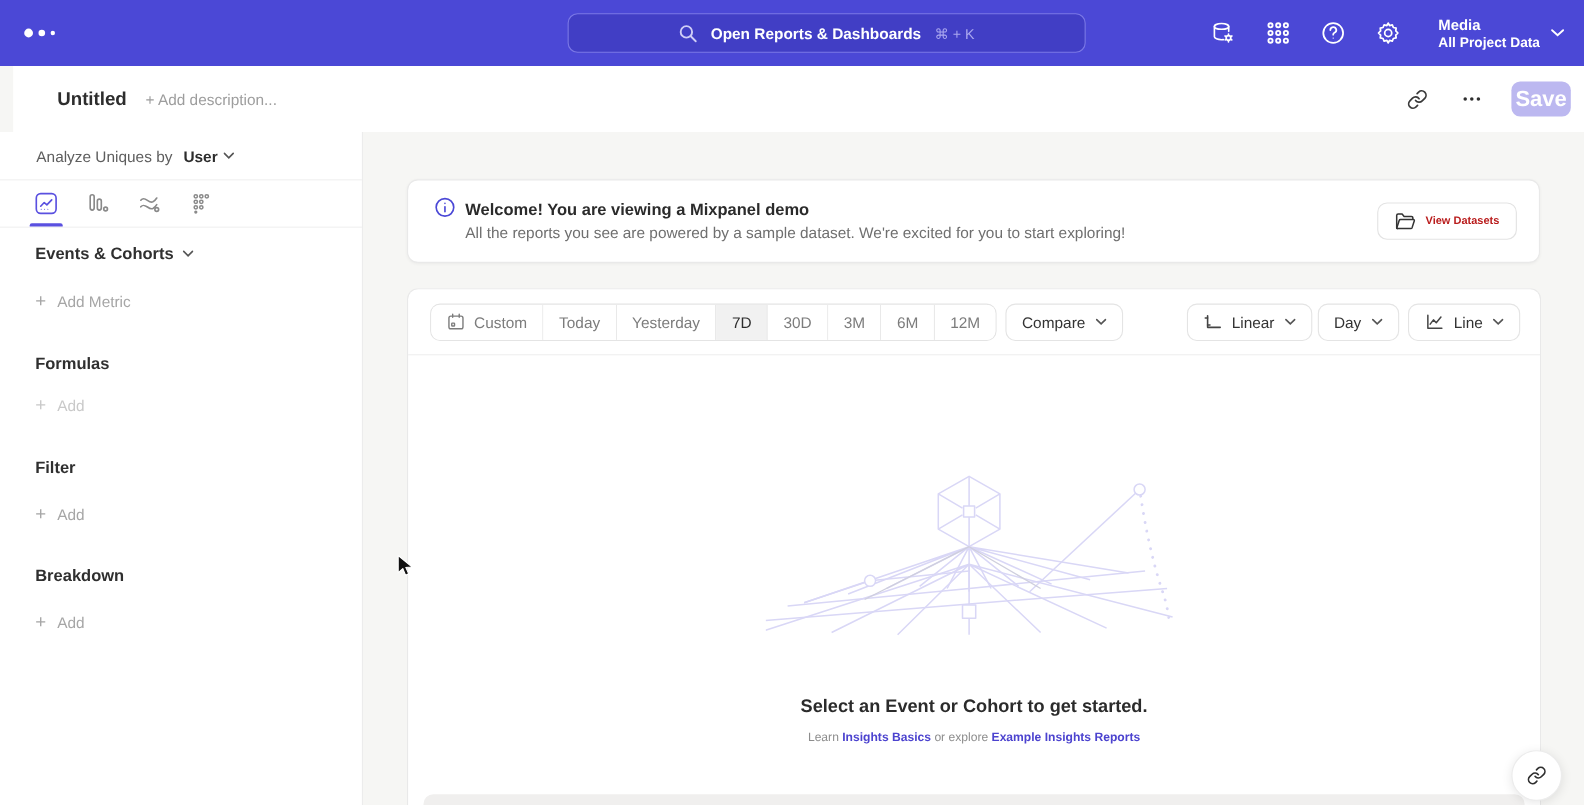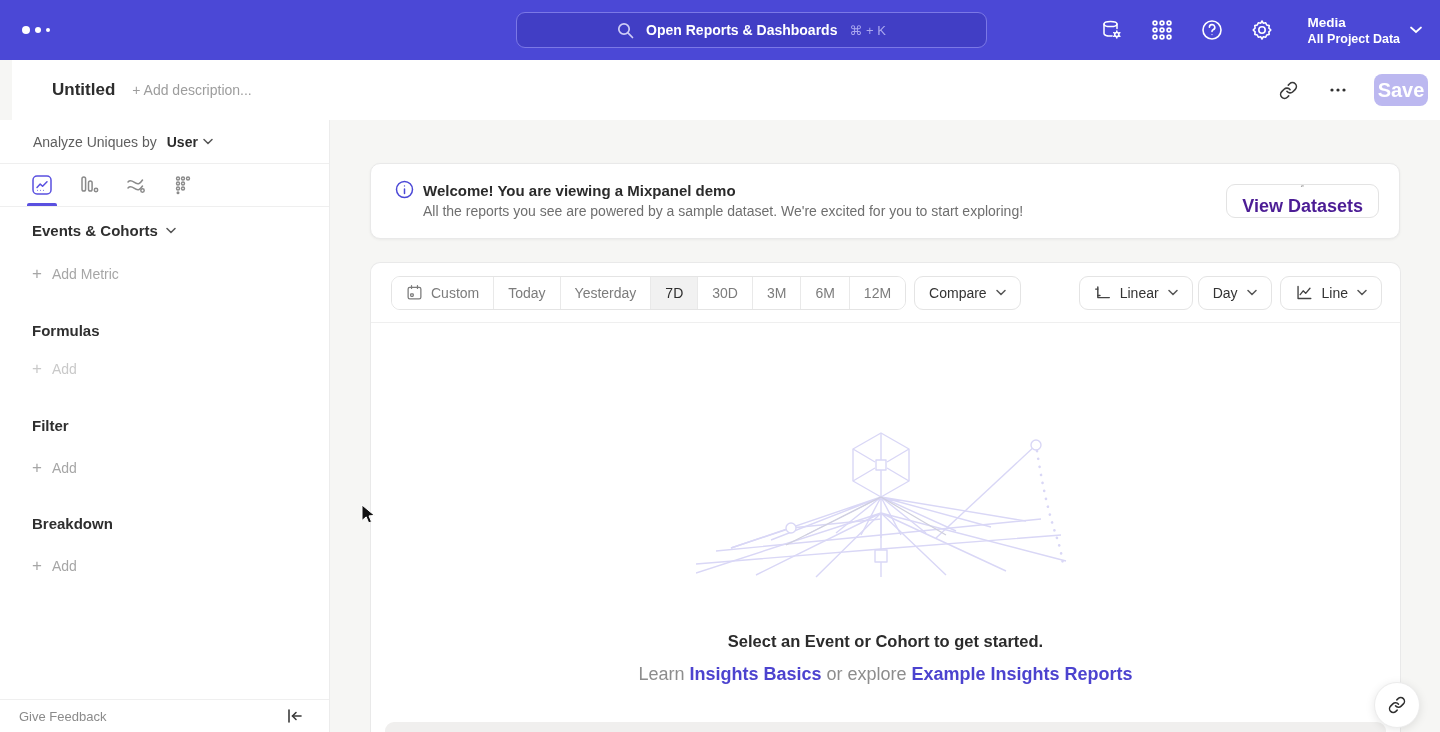--- a/index.html
+++ b/index.html
@@ -53,35 +53,35 @@
   .feedback { font-size:13px; color:#8b8b8b; cursor:pointer; }
   .collapse { cursor:pointer; color:#3a3a3a; display:flex; align-items:center; }
 
   
   .main { position:absolute; left:331px; top:120px; width:1109px; height:612px; }
   .banner { position:absolute; left:39px; top:43px; width:1030px; height:76px; background:#fff; border:1px solid #e9e9e9; border-radius:10px; box-shadow:0 1px 3px rgba(0,0,0,.05); display:flex; align-items:center; padding:0 20px 0 24px; }
   .banner-info { margin-top:-20px; color:#4b48d6; }
   .banner-text { margin-left:9px; }
   .banner-title { font-size:15px; font-weight:700; color:#2b2b2b; line-height:21px; }
   .banner-sub { font-size:14px; color:#6f6f6f; line-height:21px; }
-  .banner-action { margin-left:auto; height:34px; background:#fff; border:1px solid #e3e3e3; border-radius:9px; display:flex; align-items:center; gap:9px; padding:0 15px; font-size:18px; font-weight:600; color:#4c1d95; cursor:pointer; font-family:inherit;flex-direction:column; }
+  .banner-action { margin-left:auto; height:34px; background:#fff; border:1px solid #e3e3e3; border-radius:9px; display:flex; align-items:center; gap:9px; padding:0 15px; font-size:10px; font-weight:600; color:#b91c1c; cursor:pointer; font-family:inherit; }
 
   .card { position:absolute; left:39px; top:142px; width:1031px; height:470px; background:#fff; border:1px solid #e9e9e9; border-bottom:none; border-radius:10px 10px 0 0; }
   .toolbar { height:60px; display:flex; align-items:center; padding:0 18px 0 20px; border-bottom:1px solid #efefef; }
   .seg { display:flex; align-items:stretch; height:34px; border:1px solid #e4e4e4; border-radius:9px; overflow:hidden; }
   .seg-item { display:flex; align-items:center; gap:8px; padding:0 14px; font-size:14px; color:#7c7c7c; border-right:1px solid #e9e9e9; cursor:pointer; background:#fff; white-space:nowrap; }
   .seg-item:last-child { border-right:none;align-items:center; }
   .seg-item.active { background:#f1f1f1; color:#2d2d2d; font-weight:500; }
   .dd-btn { height:34px; border:1px solid #e4e4e4; border-radius:9px; background:#fff; display:flex; align-items:center; gap:9px; padding:0 14px; font-size:14px; font-weight:500; color:#333; cursor:pointer; white-space:nowrap; font-family:inherit; }
   .ml8{margin-left:8px;} .mlauto{margin-left:auto;} .ml5{margin-left:5px;}
 
   .empty { position:absolute; left:0; right:0; top:60px; text-align:center; }
   .illus { margin:100px auto 0; width:380px; height:155px; }
   .empty-title { margin-top:50px; font-size:16.5px; font-weight:700; color:#2b2b2b; }
-  .empty-links { margin-top:13px; font-size:18px; color:#8d8d8d; }
+  .empty-links { margin-top:13px; font-size:11px; color:#8d8d8d; }
   .empty-links a { color:#4c43cf; font-weight:600; text-decoration:none; cursor:pointer; }
   .footer-peek { position:absolute; left:14px; right:14px; bottom:0; height:10px; background:#f0efee; border-radius:9px 9px 0 0; }
 
   .fab { position:absolute; left:1374px; top:682px; width:46px; height:46px; border-radius:50%; background:#fff; border:1px solid #ececec; box-shadow:0 2px 10px rgba(0,0,0,.10); display:flex; align-items:center; justify-content:center; cursor:pointer; color:#2f2f2f; }
   .cursor { position:absolute; left:361px; top:504px; pointer-events:none; z-index:50; }
 </style>
 </head>
 <body>
 
 <div class="topnav">
@@ -239,30 +239,20 @@
     <span class="plus">+</span>
     <span>Add</span>
   </div>
 
   <div class="sb-section-title mt-breakdown">Breakdown</div>
   <div class="sb-add mt-addb">
     <span class="plus">+</span>
     <span>Add</span>
   </div>
 
-  <div class="sb-footer">
-    <span class="feedback">Give Feedback</span>
-    <span class="collapse">
-      <svg width="16" height="14" viewBox="0 0 16 14" fill="none" stroke="currentColor" stroke-width="1.6" stroke-linecap="round" stroke-linejoin="round">
-        <path d="M2 1v12"></path>
-          <path d="M14 7H5.5"></path>
-          <path d="M9 3.5L5.5 7 9 10.5"></path>
-      </svg>
-    </span>
-  </div>
 </div>
 
 <div class="main">
 
   <div class="banner">
     <span class="banner-info">
       <svg width="19" height="19" viewBox="0 0 19 19" fill="none" stroke="currentColor" stroke-width="1.5" stroke-linecap="round">
         <circle cx="9.5" cy="9.5" r="8"></circle>
           <path d="M9.5 9v4.5"></path>
           <circle cx="9.5" cy="5.9" r="0.7" fill="currentColor" stroke="none"></circle>

